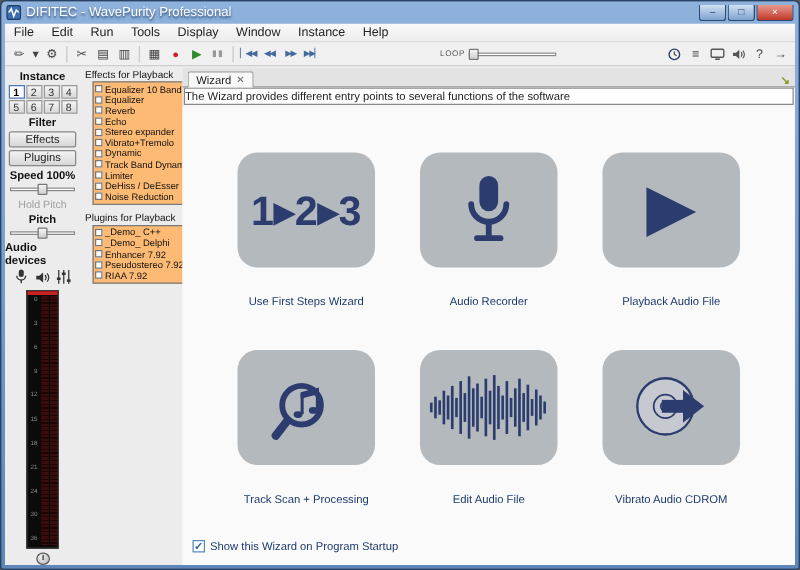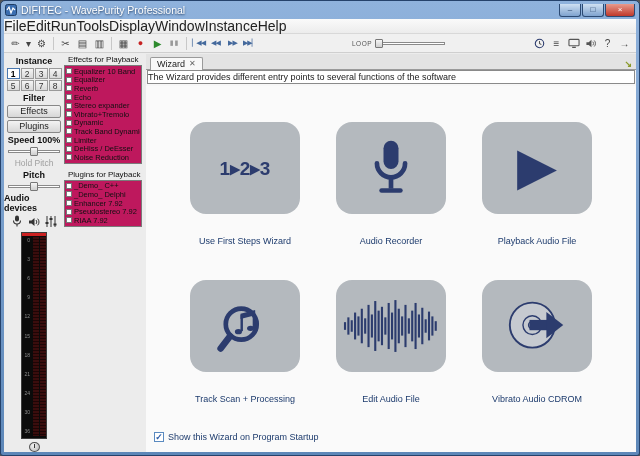--- a/index.html
+++ b/index.html
@@ -16,21 +16,21 @@
   .win-buttons { margin-left:auto; display:flex; }
   .win-btn { width:22px; height:13px; font-size:8px; line-height:12px; text-align:center; color:#fff;
              border:1px solid #2c4a73; border-top:none; border-radius:0 0 3px 3px; margin-left:1px;
              background:linear-gradient(#cfe0f2,#7fa3cf); color:#1e3a5f; }
   .win-btn.close { width:30px; background:linear-gradient(#e89a8c,#c0392b); color:#fff; }
 
   
   .app-body { position:absolute; top:18px; left:3px; right:3px; bottom:3px; background:#ececec; overflow:hidden; }
 
   .menubar { height:15px; display:flex; align-items:center; background:linear-gradient(#fafafa,#ececec); border-bottom:1px solid #d8d8d8; }
-  .menu-item { font-size:14px; color:#222; padding:0 0; line-height:15px; }
+  .menu-item { font-size:10px; color:#222; padding:0 7px; line-height:15px; }
 
   .toolbar { height:19px; display:flex; align-items:center; background:#f0f0f0; border-bottom:1px solid #cfcfcf; padding:0 3px; }
   .tb { min-width:17px; height:16px; display:flex; align-items:center; justify-content:center;
         font-size:10px; color:#444; border-radius:2px; padding:0 1px; }
   .tb.rec { color:#c62222; font-size:9px; }
   .tb.play { color:#2e8b2e; font-size:10px; }
   .tb.pause { color:#999; font-size:7px; letter-spacing:1px; }
   .tb.skip { color:#44699c; font-size:7px; letter-spacing:-1px; }
   .sep { width:1px; height:13px; background:#c8c8c8; margin:0 3px; }
   .loop-group { display:flex; align-items:center; margin-left:94px; }
@@ -69,40 +69,40 @@
   .m-bar { position:absolute; top:4px; bottom:2px; width:6px;
            background:repeating-linear-gradient(#3a0d0d 0 2px, #1d0505 2px 3px); }
   .m-bar.l { left:11px; } .m-bar.r { left:18px; }
   .knob { width:11px; height:11px; border-radius:50%; border:1px solid #555; margin-top:3px;
           background:radial-gradient(circle at 35% 30%, #f2f2f2, #b5b5b5); position:relative; }
   .knob:after { content:""; position:absolute; left:50%; top:1px; width:1px; height:4px; background:#333; }
 
   
   .panels { position:absolute; left:60px; top:0; bottom:0; width:82px; }
   .p-title { font-size:8px; color:#111; margin:1px 0 1px 4px; white-space:nowrap; }
-  .listbox { width:78px; margin-left:0; background:#be185d; border:1px solid #7a7a7a; padding:1px; }
+  .listbox { width:78px; margin-left:10px; background:#fdba74; border:1px solid #7a7a7a; padding:1px; }
   .li { display:flex; align-items:center; gap:2px; height:8.6px; font-size:7.5px; color:#111; white-space:nowrap; overflow:hidden; }
   .cb { width:6px; height:6px; min-width:6px; border:1px solid #777; background:#fff; }
 
   
   .main { position:absolute; left:142px; top:0; right:0; bottom:0; background:#f7f7f7; }
   .tabbar { height:16px; background:#e3e3e3; border-bottom:1px solid #9a9a9a; display:flex; align-items:flex-end; padding-left:4px; }
   .tab { display:flex; align-items:center; gap:4px; background:#f8f8f8; border:1px solid #9a9a9a; border-bottom:none;
          border-radius:2px 2px 0 0; padding:1px 6px; font-size:9px; color:#222; position:relative; top:1px; }
   .tab-close { font-size:8px; color:#666; line-height:8px; }
   .tab-overflow { margin-left:auto; margin-right:4px; font-size:9px; color:#8a9a2a; font-weight:bold; }
   .descbar { height:14px; background:#fff; border:1px solid #8a8a8a; margin:0 1px; font-size:9px; color:#222;
              line-height:12px; padding-left:0; white-space:nowrap; overflow:hidden; }
   .wizard { position:absolute; top:32px; left:0; right:0; bottom:0; background:#fafafa; }
 
   .tiles { display:grid; grid-template-columns:repeat(3,146px); justify-content:center; margin-top:36px; row-gap:34px; }
   .tile-cell { display:flex; flex-direction:column; align-items:center; }
   .tile { width:110px; height:92px; background:#b4b9be; border-radius:16px; display:flex; align-items:center; justify-content:center; color:#2c3c6e; }
   .tile-label { margin-top:22px; font-size:9px; color:#1d3b6d; text-align:center; }
-  .steps-text { font-size:19px; font-weight:bold; color:#2c3c6e; letter-spacing:0px; }
+  .steps-text { font-size:33px; font-weight:bold; color:#2c3c6e; letter-spacing:0px; }
   .play-glyph { font-size:52px; line-height:1; color:#2c3c6e; margin-top:-4px; }
 
   .startup { position:absolute; left:8px; bottom:10px; display:flex; align-items:center; gap:4px; }
   .startup .box { width:10px; height:10px; background:#fff; border:1px solid #5a8ac0; color:#2b5ca8;
                   font-size:9px; line-height:9px; text-align:center; font-weight:bold; }
   .startup .lbl { font-size:9px; color:#1d3b6d; }
 
   svg .st { fill:none; stroke:#2c3c6e; }
 </style>
 </head>

